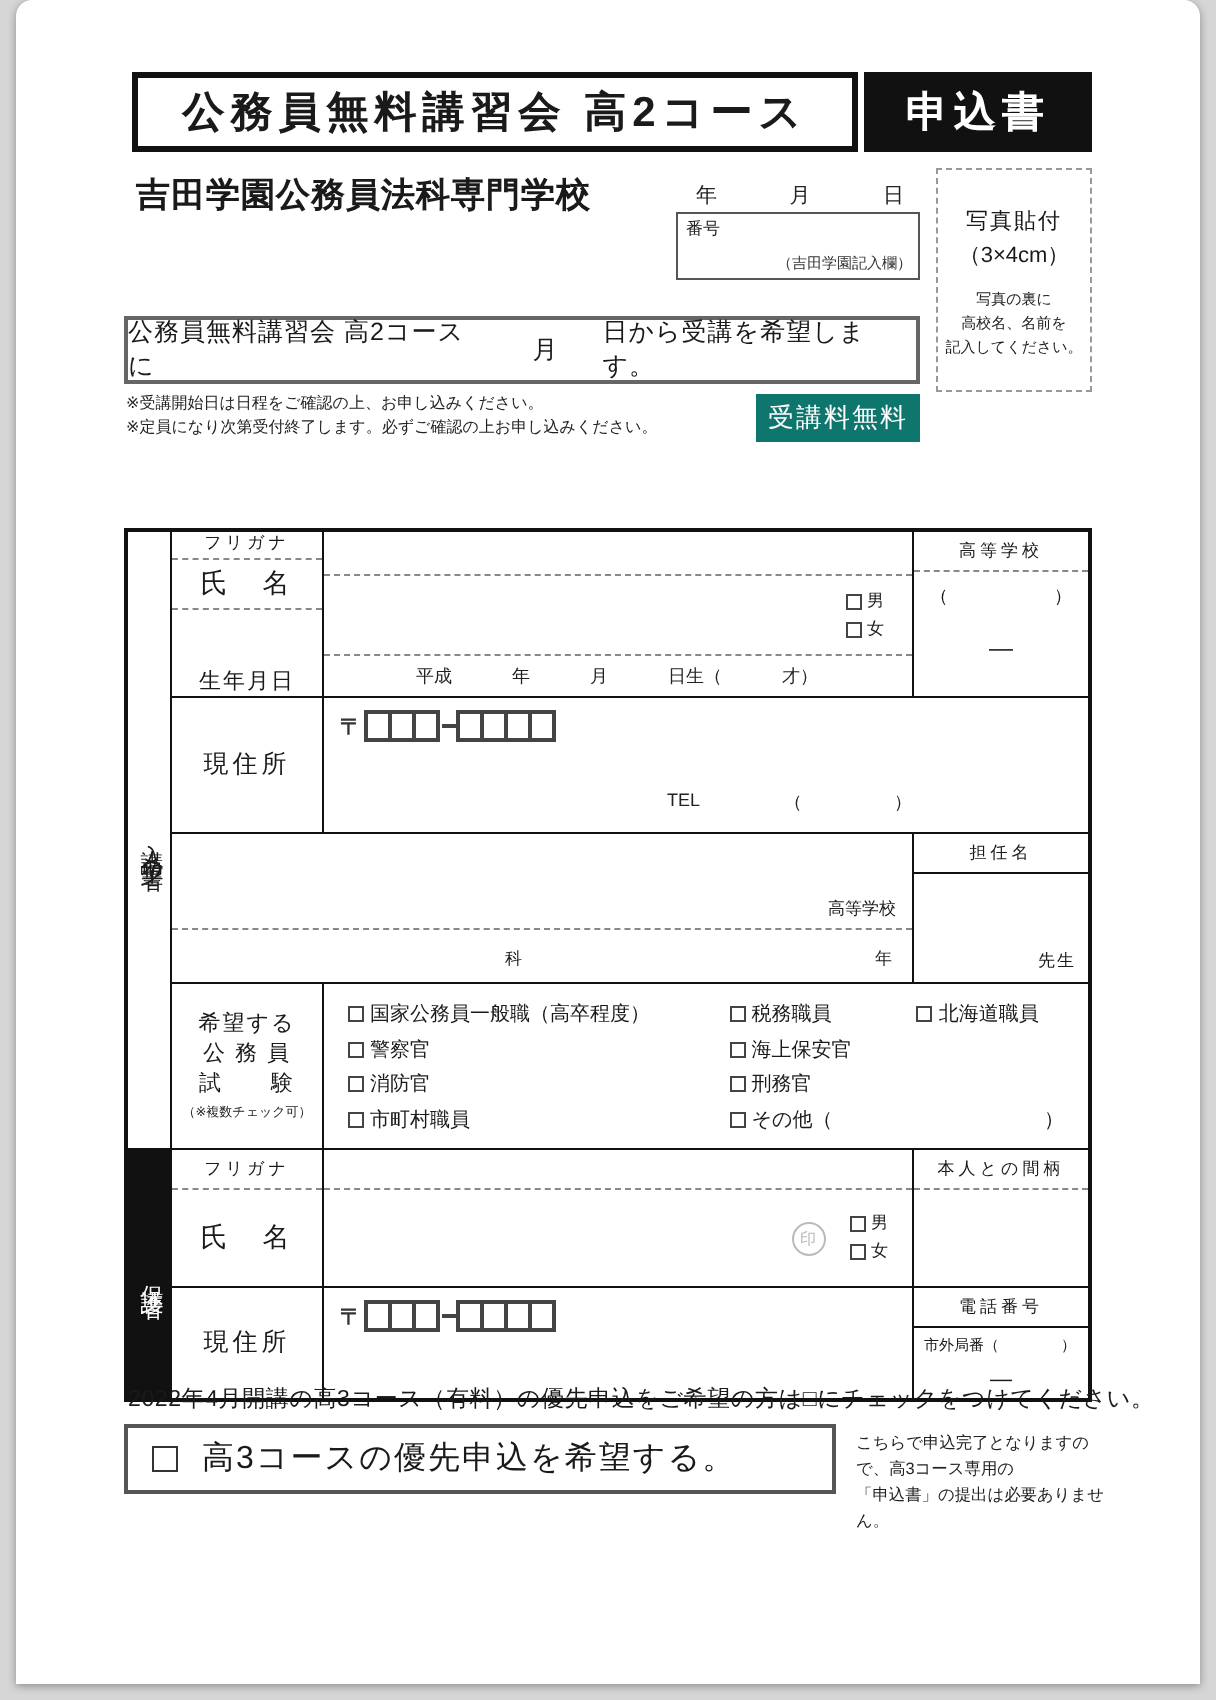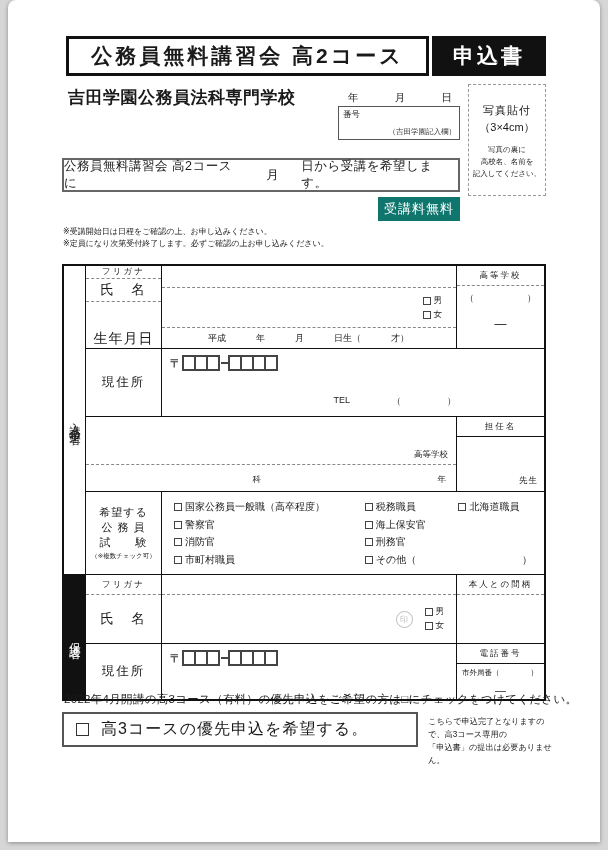--- a/index.html
+++ b/index.html
@@ -48,21 +48,21 @@
   .photo-note  { font-size:7.5px; margin-top:9px; line-height:1.6; color:#222; }
 
   
   .statement-box {
     position:absolute; left:54px; top:158px; width:398px; height:34px;
     border:2px solid #666; display:flex; align-items:center; 
     font-size:12.5px; letter-spacing:.5px;
   }
   .statement-box .gapA { margin-left:22px; }
   .statement-box .gapB { margin-left:22px; }
-  .form-notes { position:absolute; left:55px; top:196px; font-size:8px; line-height:1.55; color:#222;margin-top:30px; }
+  .form-notes { position:absolute; left:55px; top:196px; font-size:8px; line-height:1.55; color:#222; }
   .free-badge {
     position:absolute; left:370px; top:197px; width:82px; height:24px;
     background:#0f766e; color:#fff; font-size:13px; letter-spacing:1px;
     display:flex; align-items:center; justify-content:center;
   }
 
   
   .form-table { position:absolute; left:54px; top:264px; width:484px; border:2px solid #111; background:#fff; }
   .t-section { display:flex; }
   .t-section.guardian { border-top:1.5px solid #111; }
@@ -79,21 +79,21 @@
   .col-right { width:88px; border-left:1px solid #111; display:flex; flex-direction:column; }
   .rc-header { height:20px; display:flex; align-items:center; justify-content:center; font-size:8.5px; letter-spacing:2px; }
   .dashed-b { border-bottom:1px dashed #888; }
   .solid-b  { border-bottom:1px solid #111; }
   .solid-t  { border-top:1px solid #111; }
 
   
   .row-nameblock { display:flex; height:82px; }
   .lbl-furigana { height:22px; font-size:8.5px; display:flex; align-items:center; justify-content:center; letter-spacing:2px; }
   .lbl-name { height:40px; font-size:13.5px; display:flex; align-items:center; justify-content:center; letter-spacing:2px; }
-  .lbl-dob { flex:1; font-size:14px; display:flex; align-items:center; justify-content:center; letter-spacing:1px;margin-top:28px; }
+  .lbl-dob { flex:1; font-size:11px; display:flex; align-items:center; justify-content:center; letter-spacing:1px;margin-top:28px; }
   .c-furigana { height:22px; }
   .c-name { height:40px; display:flex; align-items:center; justify-content:flex-end; padding-right:14px; gap:12px; }
   .sexbox { font-size:8.5px; }
   .sexbox .sex-row { display:flex; align-items:center; margin:2px 0; }
   .cb { display:inline-block; width:8px; height:8px; border:1.2px solid #444; margin-right:3px; background:#fff; }
   .c-dob { flex:1; display:flex; align-items:center; font-size:9px; color:#222; }
   .c-dob span { margin-left:30px; }
   .c-dob .era { margin-left:46px; }
   .mobile-body { flex:1; position:relative; font-size:9px; }
   .mobile-parens { display:flex; justify-content:space-between; padding:6px 8px 0 8px; }

